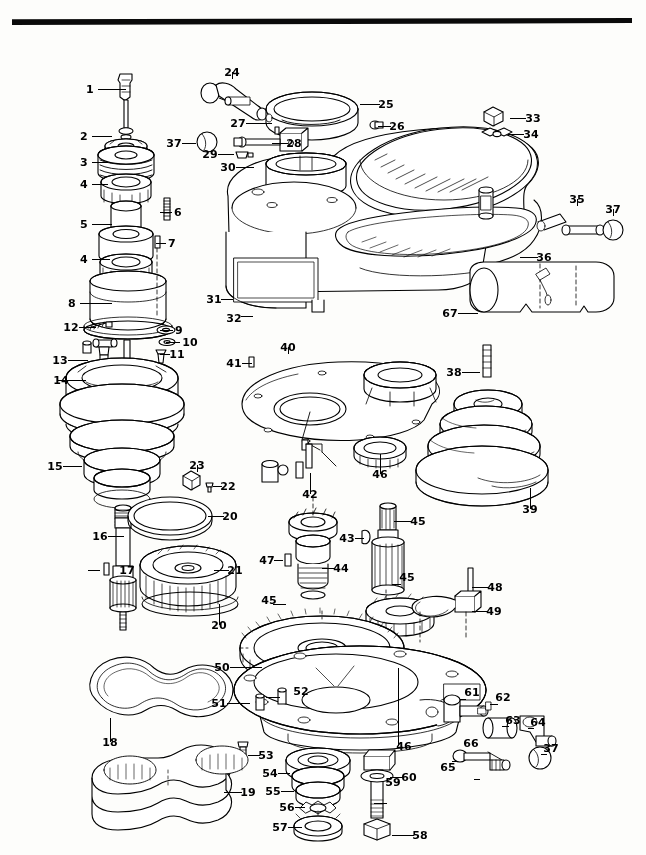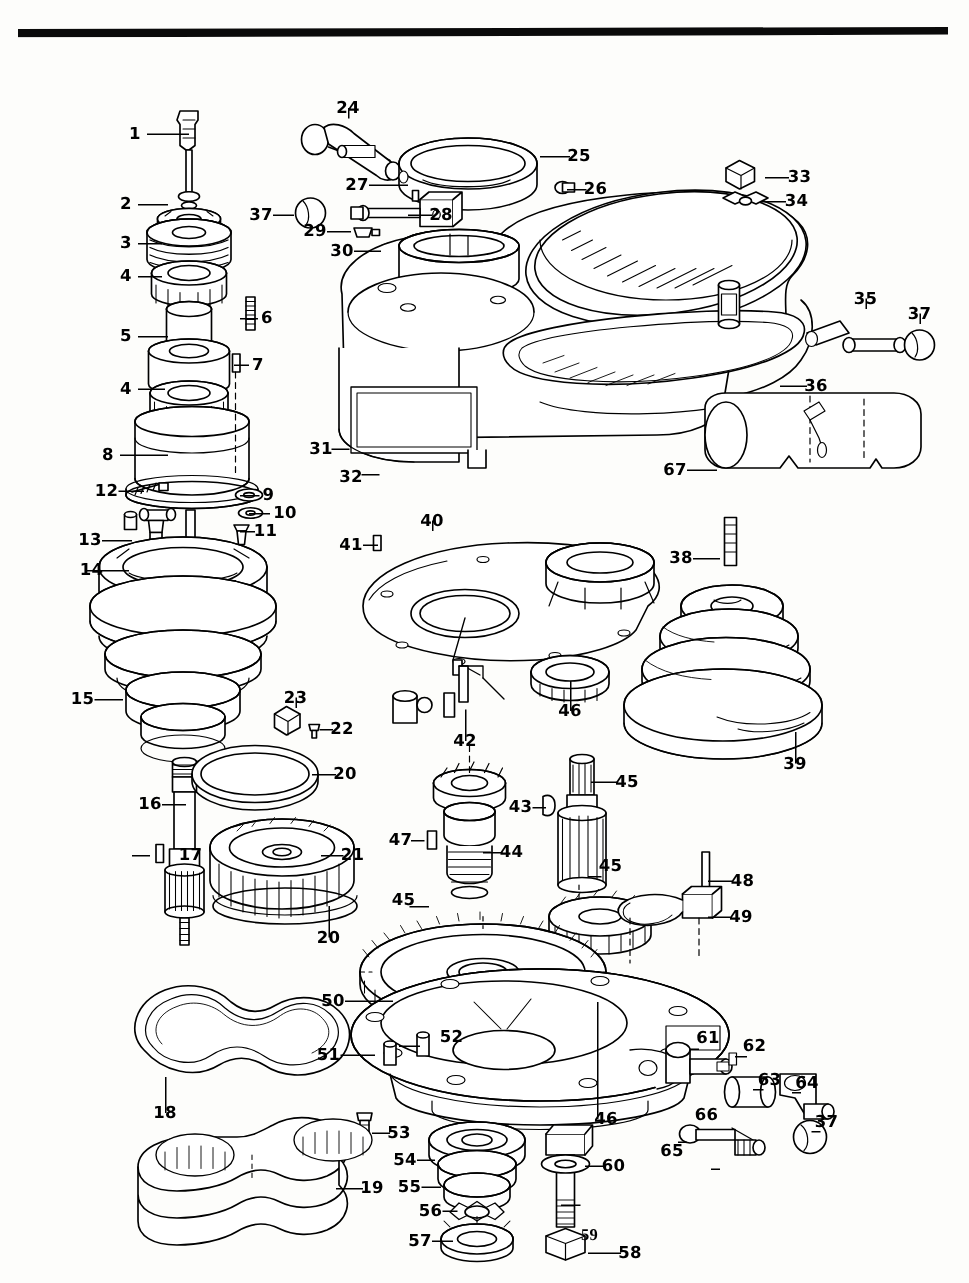--- a/index.html
+++ b/index.html
@@ -735,21 +735,21 @@
       <div class="callout" style="left: 270px; top: 773px;">54</div>
       <div class="leader h" style="left: 278px; top: 773px; width: 12px;"></div>
       <div class="callout" style="left: 273px; top: 791px;">55</div>
       <div class="leader h" style="left: 281px; top: 791px; width: 13px;"></div>
       <div class="callout" style="left: 287px; top: 807px;">56</div>
       <div class="leader h" style="left: 295px; top: 807px; width: 10px;"></div>
       <div class="callout" style="left: 280px; top: 827px;">57</div>
       <div class="leader h" style="left: 288px; top: 827px; width: 14px;"></div>
       <div class="callout" style="left: 420px; top: 835px;">58</div>
       <div class="leader h" style="left: 392px; top: 835px; width: 22px;"></div>
-      <div class="callout" style="left: 393px; top: 824px; font-family: Liberation Serif, serif;">59</div>
+      <div class="callout" style="left: 393px; top: 782px;">59</div>
       <div class="leader h" style="left: 374px; top: 803px; width: 13px;"></div>
       <div class="callout" style="left: 409px; top: 777px;">60</div>
       <div class="leader h" style="left: 390px; top: 777px; width: 13px;"></div>
       <div class="callout" style="left: 472px; top: 692px;">61</div>
       <div class="leader h" style="left: 460px; top: 699px; width: 6px;"></div>
       <div class="callout" style="left: 503px; top: 697px;">62</div>
       <div class="leader h" style="left: 490px; top: 704px; width: 8px;"></div>
       <div class="callout" style="left: 513px; top: 720px;">63</div>
       <div class="leader h" style="left: 502px; top: 726px; width: 7px;"></div>
       <div class="callout" style="left: 538px; top: 722px;">64</div>

